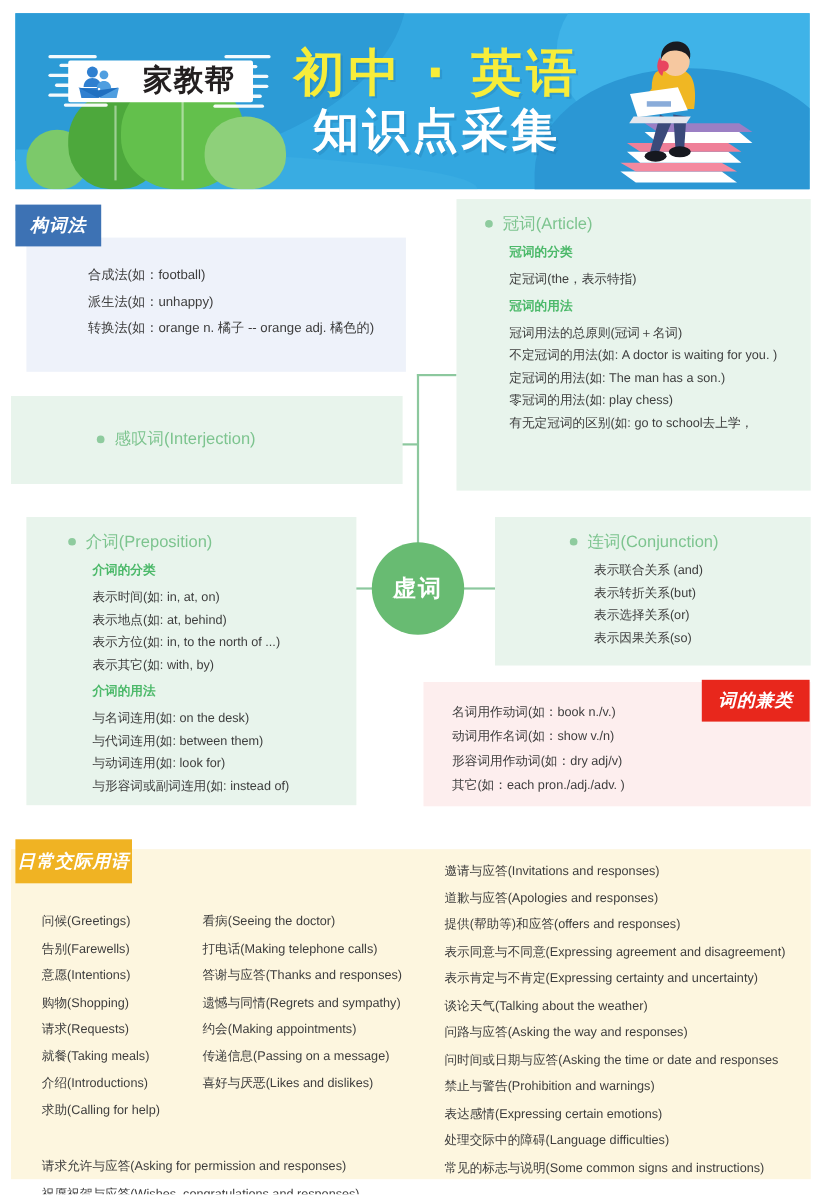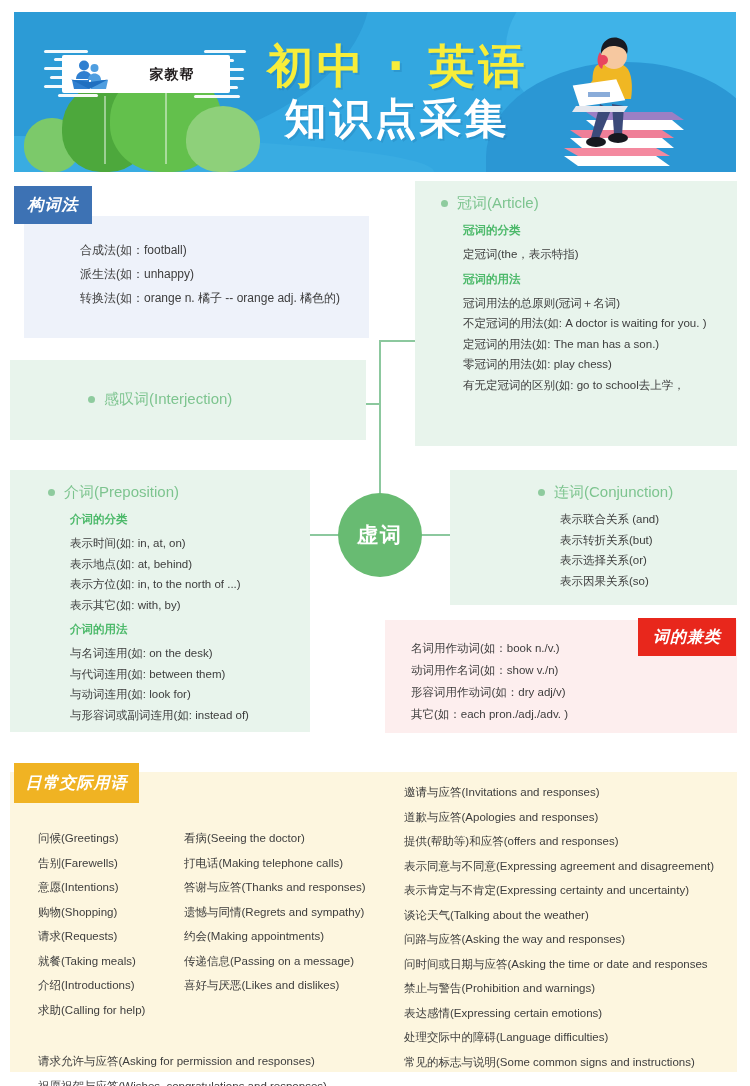--- a/index.html
+++ b/index.html
@@ -85,21 +85,21 @@
   }
   .logo-book {
     position: absolute;
     left: 26px; top: 13px;
     width: 40px; height: 32px;
   }
   .logo-text {
     position: absolute;
     left: 76px; top: 12px;
     width: 104px;
-    font-size: 14px;
+    font-size: 27px;
     font-weight: bold;
     color: #231f20;
     letter-spacing: 1px;
     line-height: 32px;
     text-align: center;
     font-family: "DejaVu Sans", sans-serif;
   }
 
   
   .title-block {
@@ -157,40 +157,40 @@
     justify-content: center;
     color: #ffffff;
     font-weight: bold;
     font-family: "DejaVu Sans", sans-serif;
     letter-spacing: 1px;
     z-index: 6;
     font-style: italic;
   }
   .badge-blue   { left: 14px;  top: 186px; width: 78px;  height: 38px; background: #3d72b4; font-size: 16px; }
   .badge-red    { left: 638px; top: 618px; width: 98px;  height: 38px; background: #e8271c; font-size: 16px; }
-  .badge-yellow { left: 14px;  top: 763px; width: 125px; height: 40px; background: #f0b323; font-size: 16px; }
+  .badge-yellow { left: 14px;  top: 763px; width: 106px; height: 40px; background: #f0b323; font-size: 16px; }
 
   
   .panel { position: absolute; z-index: 3; }
 
   .panel-wordform {
     left: 24px; top: 216px; width: 345px; height: 122px;
     background: #eef2fa;
   }
   .panel-interjection {
     left: 10px; top: 360px; width: 356px; height: 80px;
     background: #e8f4ec;
     padding-left: 40px;
   }
   .panel-article {
     left: 415px; top: 181px; width: 322px; height: 265px;
     background: #e8f4ec;
   }
   .panel-preposition {
-    left: 10px; top: 470px; width: 300px; height: 262px;
+    left: 24px; top: 470px; width: 300px; height: 262px;
     background: #e8f4ec;
   }
   .panel-conjunction {
     left: 450px; top: 470px; width: 287px; height: 135px;
     background: #e8f4ec;
   }
   .panel-conversion {
     left: 385px; top: 620px; width: 352px; height: 113px;
     background: #fdeeee;
   }
@@ -434,21 +434,21 @@
         <div class="sub-head">介词的用法</div>
         <div class="row">与名词连用(如: on the desk)</div>
         <div class="row">与代词连用(如: between them)</div>
         <div class="row">与动词连用(如: look for)</div>
         <div class="row">与形容词或副词连用(如: instead of)</div>
       </div>
     </div>
   </div>
 
   <div class="panel panel-conjunction">
-    <div class="body-inset-green" style="padding-left:88px;">
+    <div class="body-inset-green" style="padding-left:68px;">
       <div class="node-head">
         <span class="node-dot"></span>
         <span>连词(Conjunction)</span>
       </div>
       <div class="body-indent">
         <div class="row">表示联合关系 (and)</div>
         <div class="row">表示转折关系(but)</div>
         <div class="row">表示选择关系(or)</div>
         <div class="row">表示因果关系(so)</div>
       </div>

